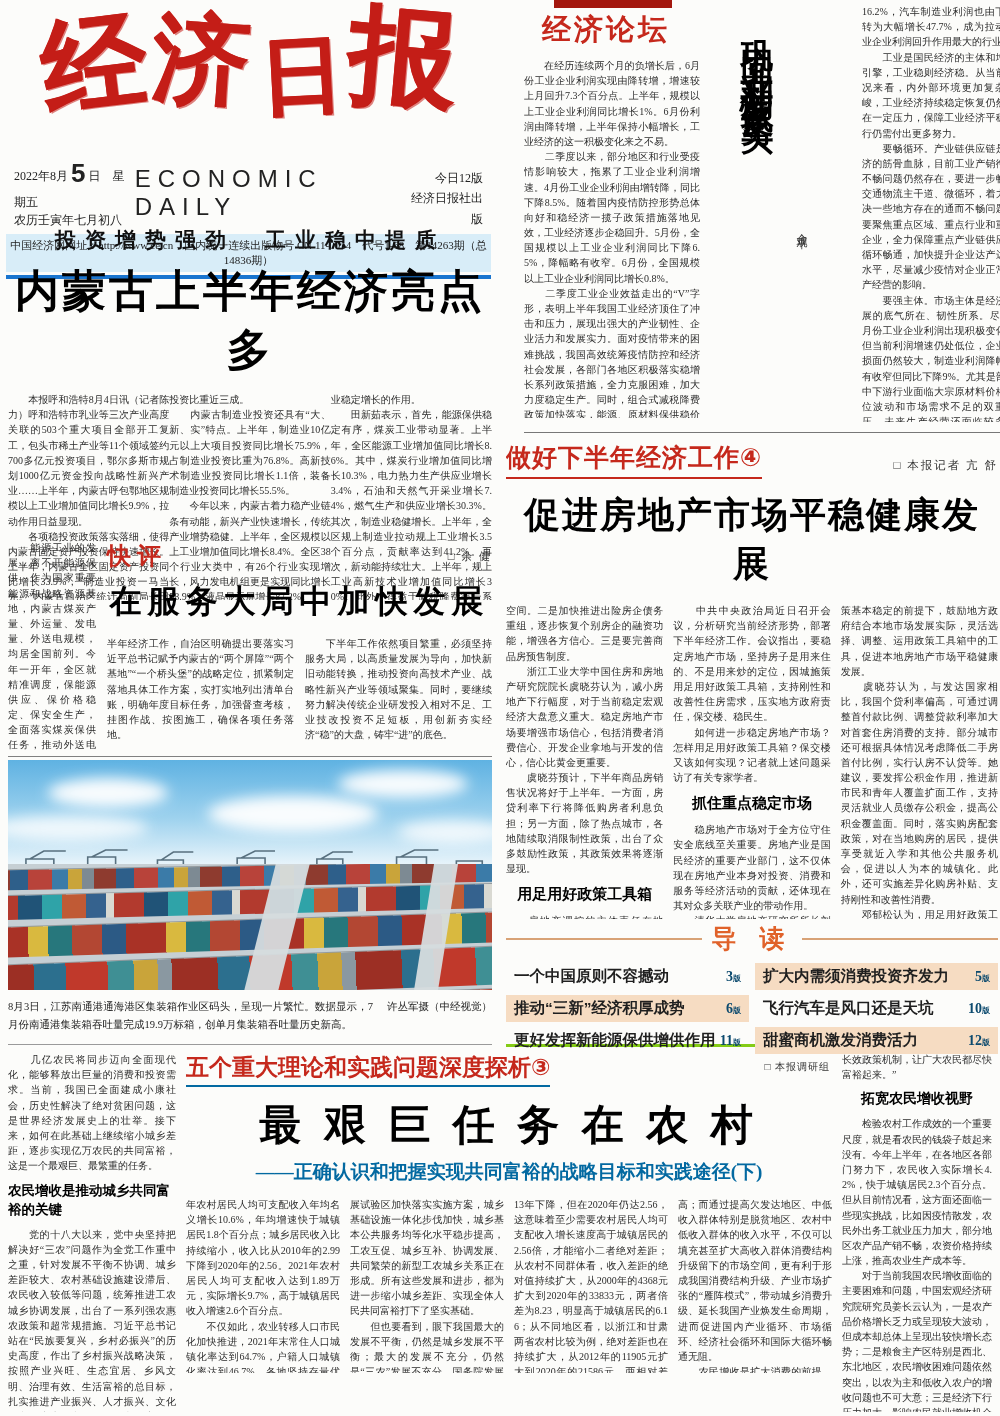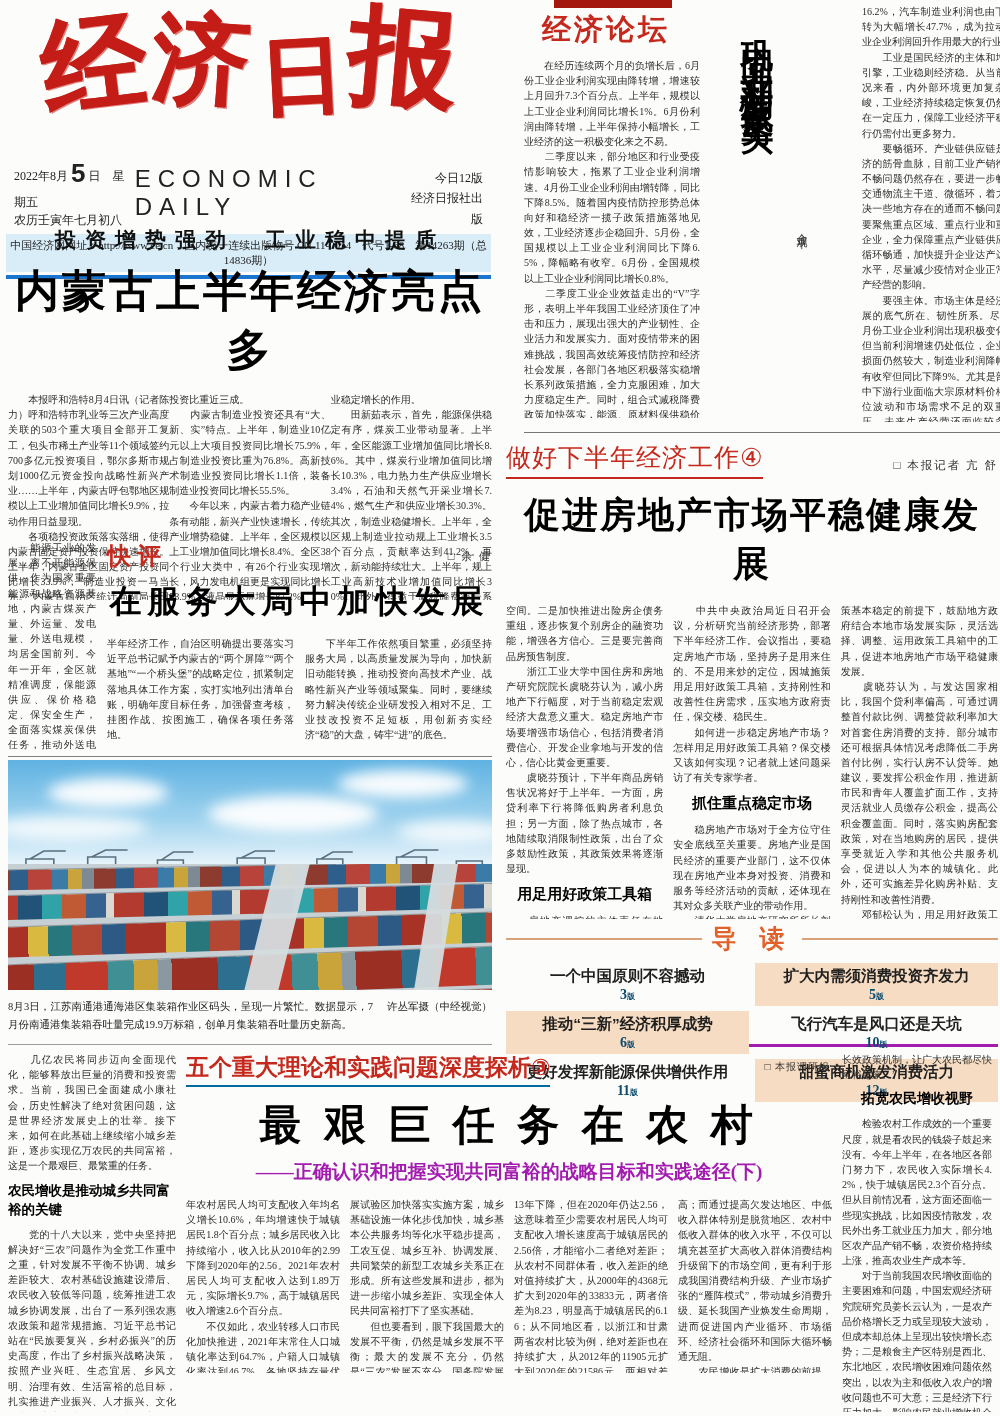--- a/index.html
+++ b/index.html
@@ -85,54 +85,54 @@
   .lt-mid{width:96px;position:relative;display:flex;justify-content:center;}
   .lt-vh{writing-mode:vertical-rl;font-size:33px;font-weight:900;letter-spacing:9px;line-height:1.15;color:#000;
          margin-top:14px;font-family:"Liberation Sans","DejaVu Sans",sans-serif;}
   .lt-byline{position:absolute;right:-4px;top:225px;writing-mode:vertical-rl;font-size:11px;color:#333;letter-spacing:3px;}
   .lt-right{flex:1;padding-top:4px;}
   .lt-right .lt-col{height:418px;margin-left:48px;}
 
   
   #fangdichan{position:absolute;left:506px;top:441px;width:492px;height:478px;overflow:hidden;}
   .fd-head{display:flex;justify-content:space-between;align-items:flex-end;}
-  .fd-kicker{color:#c5281c;font-size:25px;font-weight:400;border-bottom:2px solid #c5281c;padding-bottom:3px;
+  .fd-kicker{color:#c5281c;font-size:25px;font-weight:700;border-bottom:2px solid #c5281c;padding-bottom:3px;
              font-family:"Liberation Sans","DejaVu Sans",sans-serif;letter-spacing:1px;}
   .fd-byline{font-size:11.5px;color:#333;letter-spacing:2px;padding-bottom:6px;}
   .fd-headline{font-size:36px;font-weight:900;text-align:center;letter-spacing:2px;margin:12px 0 14px 0;color:#000;
                font-family:"Liberation Sans","DejaVu Sans",sans-serif;}
   .fd-cols{display:flex;gap:10px;height:368px;overflow:hidden;}
   .fd-cols .col{flex:1;}
   .fd-sub{font-size:15px;font-weight:900;text-align:center;margin:9px 0;color:#000;font-family:"Liberation Sans",sans-serif;}
 
   
-  #daodu{position:absolute;left:506px;top:922px;width:492px;height:122px;border-bottom:3px solid #a21caf;}
+  #daodu{position:absolute;left:506px;top:922px;width:492px;height:122px;border-bottom:3px solid #84cc16;}
   .dd-titlebar{display:flex;align-items:center;}
   .dd-line{flex:1;height:2px;background:#d8a276;}
   .dd-title{color:#e0622a;font-size:25px;font-weight:900;letter-spacing:8px;margin:0 10px;
             font-family:"Liberation Sans","DejaVu Sans",sans-serif;}
   .dd-grid{display:grid;grid-template-columns:1fr 1fr;gap:5px 6px;margin-top:8px;}
   .dd-item{display:flex;justify-content:space-between;align-items:center;padding:3px 8px;
-           font-size:15.5px;font-weight:700;color:#1f1f1f;font-family:"Liberation Sans","DejaVu Sans",sans-serif;flex-direction:column;}
+           font-size:15.5px;font-weight:700;color:#1f1f1f;font-family:"Liberation Sans","DejaVu Sans",sans-serif;}
   .dd-item.peach{background:#f6dcc2;}
   .dd-page{color:#0c4a6e;font-size:14px;font-weight:700;white-space:nowrap;font-family:Liberation Serif, serif;}
   .dd-page .u{font-size:8px;}
 
   
   #bottom{position:absolute;left:0;top:1052px;width:1000px;height:364px;}
   .bt-left{position:absolute;left:8px;top:0;width:168px;height:360px;overflow:hidden;}
   .bt-subhead{font-size:13.5px;font-weight:900;line-height:1.45;margin:7px 0;color:#000;
               font-family:"Liberation Sans","DejaVu Sans",sans-serif;}
   .bt-center{position:absolute;left:186px;top:0;width:646px;height:360px;}
   .bc-head{position:relative;}
   .bc-kicker{display:inline-block;color:#c5281c;font-size:23px;font-weight:900;border-bottom:2px solid #0369a1;
              padding-bottom:2px;font-family:"Liberation Sans","DejaVu Sans",sans-serif;}
   .bc-byline{position:absolute;right:2px;top:8px;font-size:10px;color:#333;letter-spacing:1px;}
   .bc-headline{font-size:42px;font-weight:900;text-align:center;letter-spacing:6px;margin:10px 0 6px 0;color:#000;}
-  .bc-subtitle{font-size:19px;font-weight:700;text-align:center;margin-bottom:12px;color:#a21caf;}
+  .bc-subtitle{font-size:19px;font-weight:700;text-align:center;margin-bottom:12px;color:#0369a1;}
   .bc-cols{display:flex;gap:10px;height:176px;overflow:hidden;}
   .bc-cols .col{flex:1;}
   .bt-right{position:absolute;left:842px;top:0;width:150px;height:360px;overflow:hidden;}
   .bt-rsub{font-size:14px;font-weight:900;text-align:center;margin:8px 0;color:#000;
            font-family:"Liberation Sans","DejaVu Sans",sans-serif;}
 </style>
 </head>
 <body>
 
 <div id="page">

